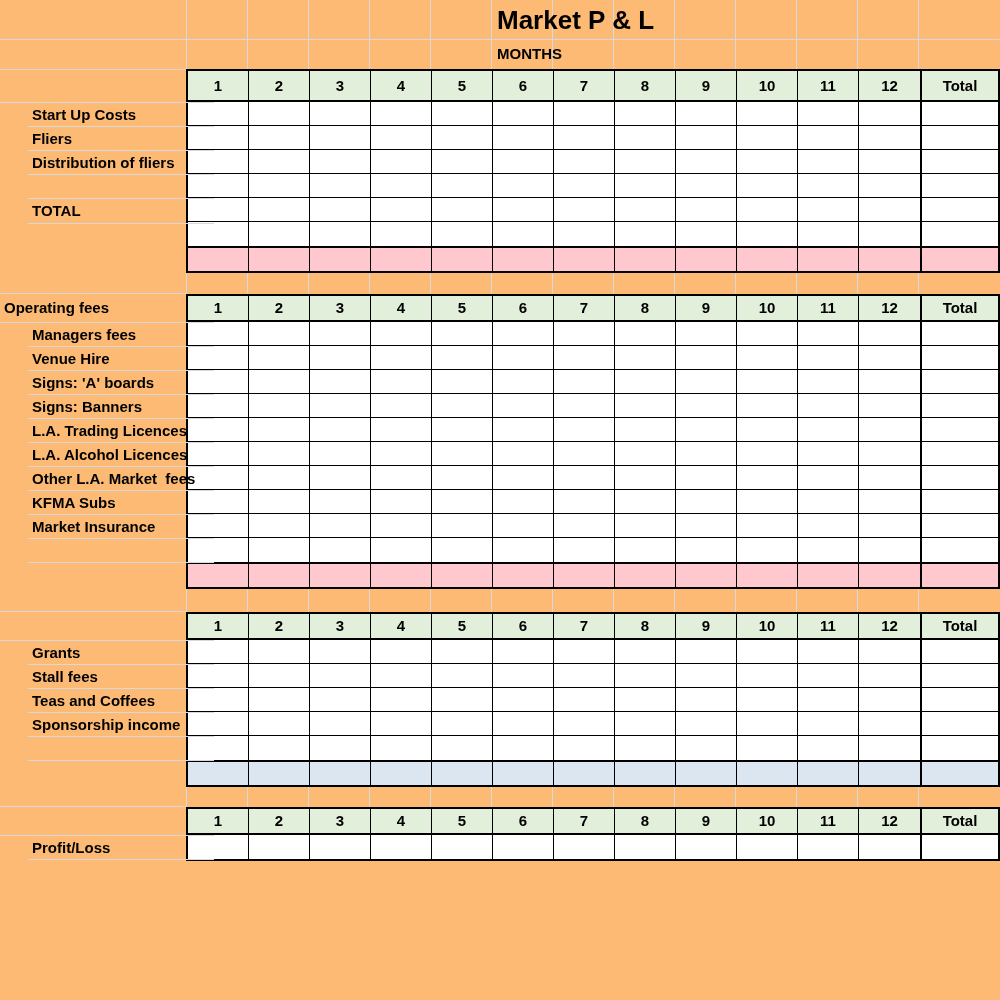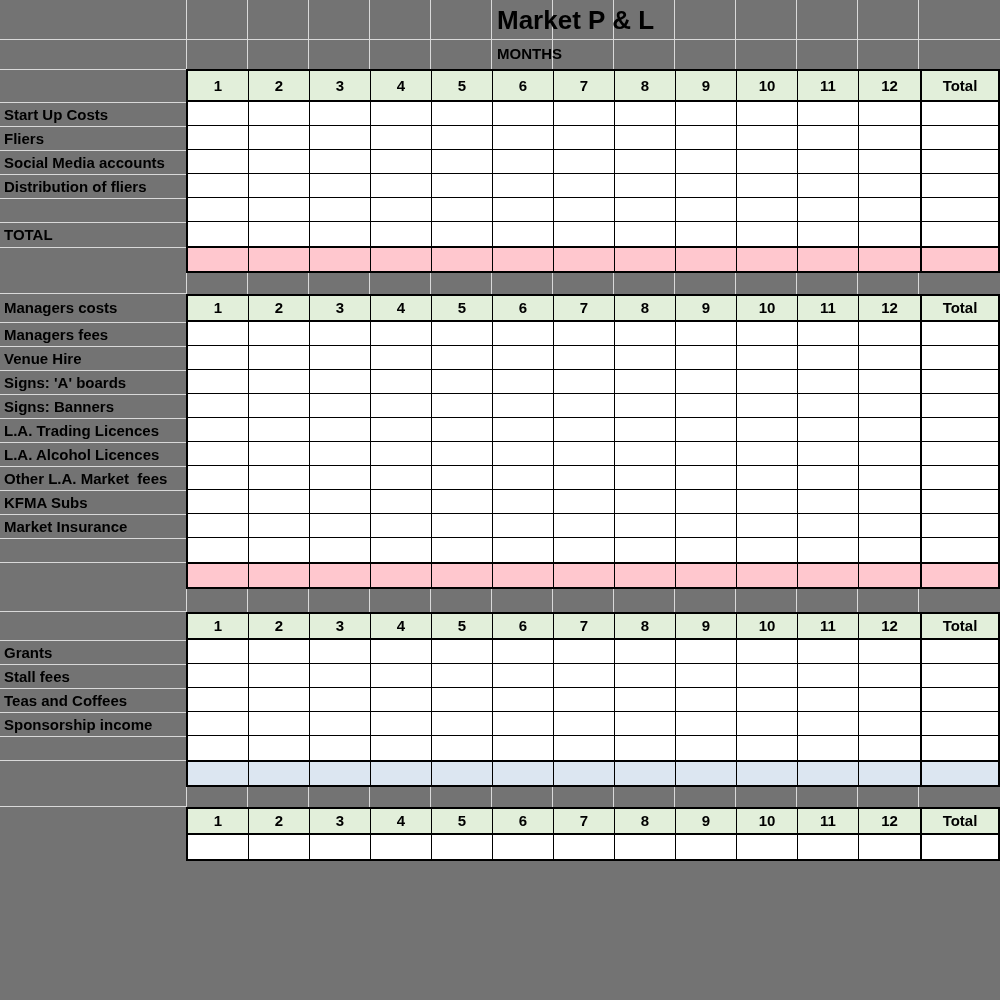--- a/index.html
+++ b/index.html
@@ -3,40 +3,40 @@
 <meta charset="utf-8">
 <style>
   :root{
     --header-fill:#e2efda;
     --grid:#d9d9d9;
     --border:#000;
   }
   html,body{margin:0;padding:0;background:#fff;}
   .sheet{
     position:relative;width:1000px;height:1000px;overflow:hidden;
-    background:#737373;font-family:"Liberation Sans",sans-serif;color:#000;
+    background:#fdba74;font-family:"Liberation Sans",sans-serif;color:#000;
   }
   
   .vgrid{
     position:absolute;top:0;left:186px;width:734px;height:861px;
     border-left:1px solid var(--grid);
     background:repeating-linear-gradient(to right,transparent 0 60px,var(--grid) 60px 61px);
     z-index:0;
   }
   .hline{position:absolute;left:0;height:0;border-top:1px solid var(--grid);z-index:0;}
   
   .title{position:absolute;left:497px;top:2px;height:37px;line-height:37px;
     font-size:26px;font-weight:bold;z-index:2;white-space:pre;}
   .months{position:absolute;left:497px;top:39px;height:30px;line-height:30px;
     font-size:15px;font-weight:bold;z-index:2;white-space:pre;}
   
   .side-label{position:absolute;left:0;width:186px;height:28px;line-height:28px;
     padding-left:4px;box-sizing:border-box;font-size:15px;font-weight:bold;z-index:2;white-space:pre;}
   
-  .label-stack{position:absolute;left:0;width:186px;z-index:2;border-top:1px solid var(--grid);}
+  .label-stack{position:absolute;left:0;width:186px;z-index:2;border-top:1px solid var(--grid);padding-left:28px;}
   .label-cell{height:24px;line-height:23px;padding-left:4px;box-sizing:border-box;
     font-size:15px;border-bottom:1px solid var(--grid);white-space:pre;overflow:hidden;font-weight:bold;}
   .label-cell.bold{font-weight:bold;}
   .label-cell.tall{height:25px;line-height:24px;}
   
   .grid-table{position:absolute;left:186px;width:814px;border:2px solid var(--border);
     box-sizing:border-box;z-index:1;background:#fff;}
   .row{display:flex;box-sizing:border-box;}
   .cell{width:61px;box-sizing:border-box;border-right:1px solid var(--border);background:#fff;}
   .cell:nth-child(12){border-right:none;}
@@ -59,26 +59,25 @@
   <div class="vgrid"></div>
   <div class="hline" style="top:39px;width:1000px"></div>
   <div class="hline" style="top:69px;width:186px"></div>
   <div class="hline" style="top:293px;width:186px"></div>
   <div class="hline" style="top:611px;width:186px"></div>
   <div class="hline" style="top:806px;width:186px"></div>
 
   <div class="title">Market P &amp; L</div>
   <div class="months">MONTHS</div>
 
-  <div class="side-label" style="top:294px">Managers costs</div>
+  <div class="side-label" style="top:294px">Operating fees</div>
 
   <div class="label-stack" data-section="startup" style="top:102px">
       <div class="label-cell bold">Start Up Costs</div>
       <div class="label-cell">Fliers</div>
-      <div class="label-cell">Social Media accounts</div>
       <div class="label-cell">Distribution of fliers</div>
       <div class="label-cell"></div>
       <div class="label-cell tall">TOTAL</div>
     </div>
   <div class="label-stack" data-section="operating" style="top:322px">
       <div class="label-cell">Managers fees</div>
       <div class="label-cell">Venue Hire</div>
       <div class="label-cell">Signs: 'A' boards</div>
       <div class="label-cell">Signs: Banners</div>
       <div class="label-cell">L.A. Trading Licences</div>
@@ -87,20 +86,23 @@
       <div class="label-cell">KFMA Subs</div>
       <div class="label-cell">Market Insurance</div>
       <div class="label-cell"></div>
     </div>
   <div class="label-stack" data-section="income" style="top:640px">
       <div class="label-cell">Grants</div>
       <div class="label-cell">Stall fees</div>
       <div class="label-cell">Teas and Coffees</div>
       <div class="label-cell">Sponsorship income</div>
       <div class="label-cell"></div>
+    </div>
+  <div class="label-stack" data-section="profit" style="top:835px">
+      <div class="label-cell">Profit/Loss</div>
     </div>
 
   <div class="grid-table" data-section="startup" style="top:69px">
       <div class="row header-row">
         <div class="cell">1</div>
         <div class="cell">2</div>
         <div class="cell">3</div>
         <div class="cell">4</div>
         <div class="cell">5</div>
         <div class="cell">6</div>

